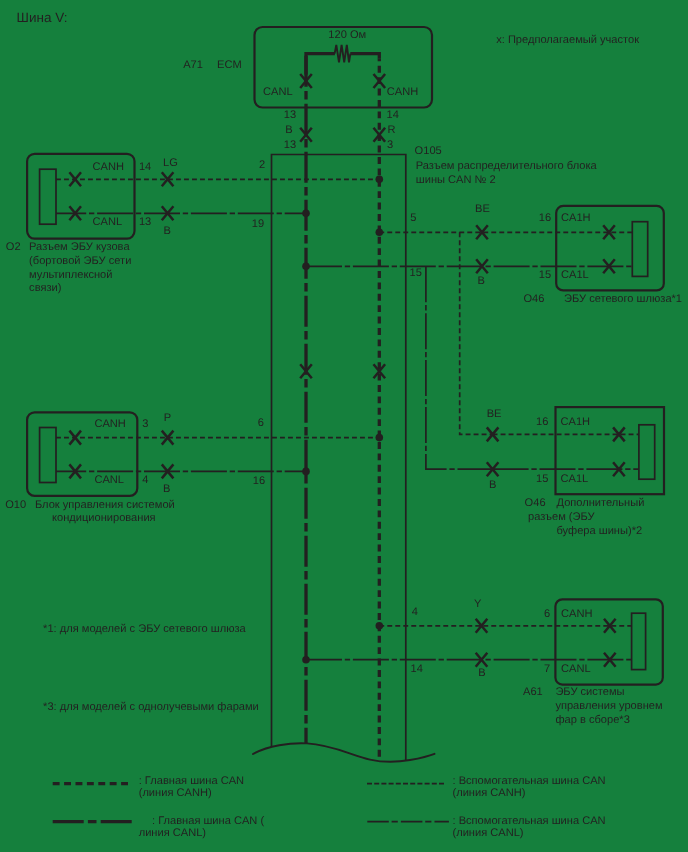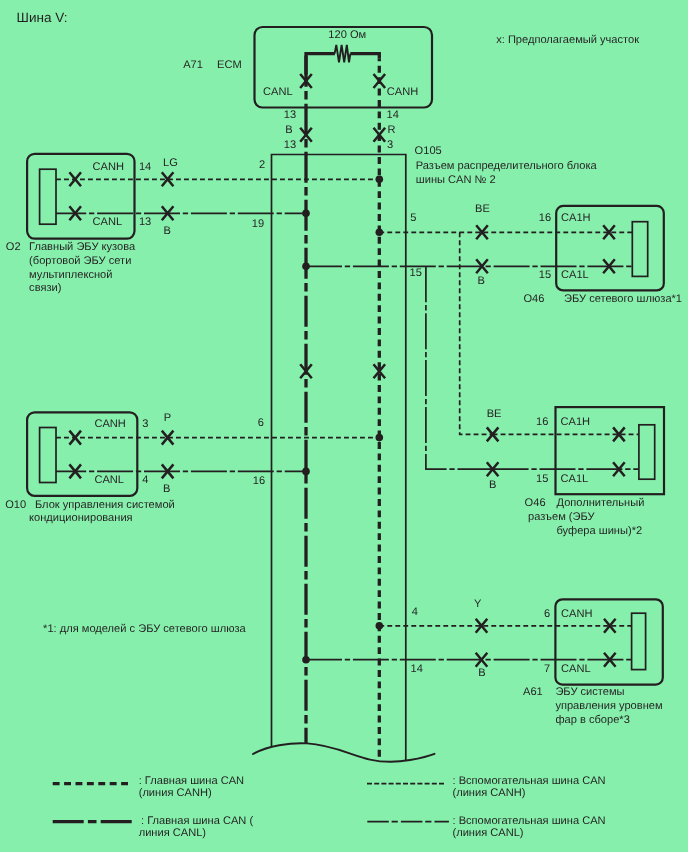--- a/index.html
+++ b/index.html
@@ -1,20 +1,20 @@
 <!DOCTYPE html>
 <html><head>
 <meta charset="utf-8">
 <title>CAN bus wiring diagram</title>
 <style>
   html,body{margin:0;padding:0;background:#ffffff;}
   body{width:688px;height:852px;overflow:hidden;font-family:"Liberation Sans",sans-serif;color:#231f20;
        text-rendering:geometricPrecision;}
 
-  #stage{position:relative;width:688px;height:852px;background:#86efac;will-change:transform;}
+  #stage{position:relative;width:688px;height:852px;background:#15803d;will-change:transform;}
   #wires{position:absolute;left:0;top:0;}
   .t{position:absolute;font-family:"Liberation Sans",sans-serif;font-size:11.1px;color:#231f20;
      white-space:pre;line-height:11.1px;}
   .t.title{font-size:13.5px;line-height:13.5px;}
 </style>
 </head>
 <body>
 
 <div id="stage">
 <svg id="wires" width="688" height="852" viewBox="0 0 688 852">
@@ -105,33 +105,33 @@
 <div class="t" style="left:415.8px;top:175.3px">шины CAN № 2</div>
 <div class="t" style="right:422.8px;top:159.6px">2</div>
 <div class="t" style="right:423.8px;top:219.2px">19</div>
 <div class="t" style="left:410.3px;top:213.1px">5</div>
 <div class="t" style="left:409.5px;top:267.5px">15</div>
 <div class="t" style="right:424.2px;top:417.7px">6</div>
 <div class="t" style="right:422.8px;top:476.2px">16</div>
 <div class="t" style="left:411.8px;top:606.8px">4</div>
 <div class="t" style="left:410.5px;top:663.6px">14</div>
 <div class="t" style="left:5.8px;top:241.5px">O2</div>
-<div class="t" style="left:29.1px;top:241.5px">Главный ЭБУ кузова</div>
+<div class="t" style="left:29.1px;top:241.5px">Разъем ЭБУ кузова</div>
 <div class="t" style="left:29.1px;top:255.5px">(бортовой ЭБУ сети</div>
 <div class="t" style="left:29.1px;top:269.5px">мультиплексной</div>
 <div class="t" style="left:29.1px;top:283.4px">связи)</div>
 <div class="t" style="left:92.6px;top:162.0px">CANH</div>
 <div class="t" style="left:92.6px;top:216.6px">CANL</div>
 <div class="t" style="left:138.9px;top:162.0px">14</div>
 <div class="t" style="left:138.9px;top:216.6px">13</div>
 <div class="t" style="left:163.0px;top:157.6px">LG</div>
 <div class="t" style="left:163.5px;top:226.3px">B</div>
 <div class="t" style="left:5.2px;top:499.5px">O10</div>
 <div class="t" style="left:34.9px;top:499.5px">Блок управления системой</div>
-<div class="t" style="left:29px;top:513.4px">кондиционирования</div>
+<div class="t" style="left:52px;top:513.4px">кондиционирования</div>
 <div class="t" style="left:94.4px;top:418.7px">CANH</div>
 <div class="t" style="left:94.4px;top:475.1px">CANL</div>
 <div class="t" style="left:142.3px;top:418.7px">3</div>
 <div class="t" style="left:142.3px;top:475.1px">4</div>
 <div class="t" style="left:163.7px;top:412.9px">P</div>
 <div class="t" style="left:163.0px;top:484.1px">B</div>
 <div class="t" style="left:523.4px;top:293.7px">O46</div>
 <div class="t" style="left:564px;top:293.7px">ЭБУ сетевого шлюза*1</div>
 <div class="t" style="left:561.0px;top:212.7px">CA1H</div>
 <div class="t" style="left:561.0px;top:269.7px">CA1L</div>
@@ -153,21 +153,22 @@
 <div class="t" style="left:555.4px;top:687.3px">ЭБУ системы</div>
 <div class="t" style="left:555.4px;top:701.2px">управления уровнем</div>
 <div class="t" style="left:555.4px;top:714.9px">фар в сборе*3</div>
 <div class="t" style="left:561.1px;top:608.7px">CANH</div>
 <div class="t" style="left:561.1px;top:664.4px">CANL</div>
 <div class="t" style="right:137.9px;top:608.7px">6</div>
 <div class="t" style="right:137.9px;top:664.4px">7</div>
 <div class="t" style="left:473.9px;top:599.4px">Y</div>
 <div class="t" style="left:478.2px;top:668.4px">B</div>
 <div class="t" style="left:43.1px;top:624.2px">*1: для моделей с ЭБУ сетевого шлюза</div>
+<div class="t" style="left:43.1px;top:702.4px">*3: для моделей с однолучевыми фарами</div>
 <div class="t" style="left:138.7px;top:776.2px">: Главная шина CAN</div>
 <div class="t" style="left:138.7px;top:788.1px">(линия CANH)</div>
-<div class="t" style="left:141px;top:816.0px">: Главная шина CAN (</div>
+<div class="t" style="left:152px;top:816.0px">: Главная шина CAN (</div>
 <div class="t" style="left:138.7px;top:828.0px">линия CANL)</div>
 <div class="t" style="left:452.5px;top:776.2px">: Вспомогательная шина CAN</div>
 <div class="t" style="left:452.5px;top:788.1px">(линия CANH)</div>
 <div class="t" style="left:452.5px;top:816.0px">: Вспомогательная шина CAN</div>
 <div class="t" style="left:452.5px;top:828.0px">(линия CANL)</div>
 </div>
 
 </body></html>

